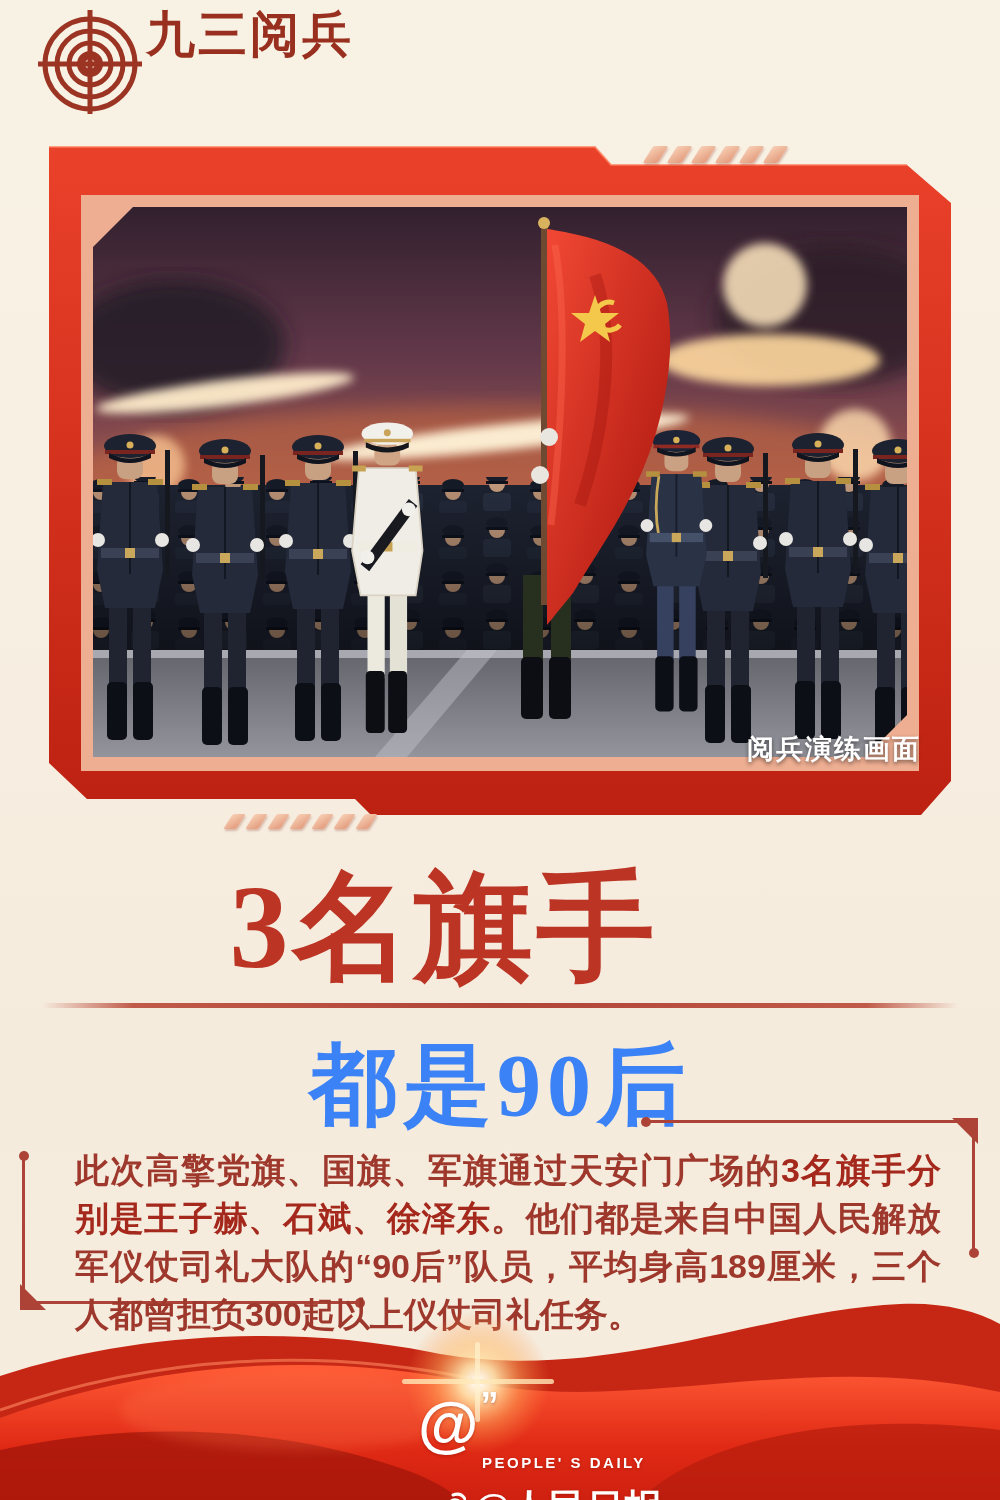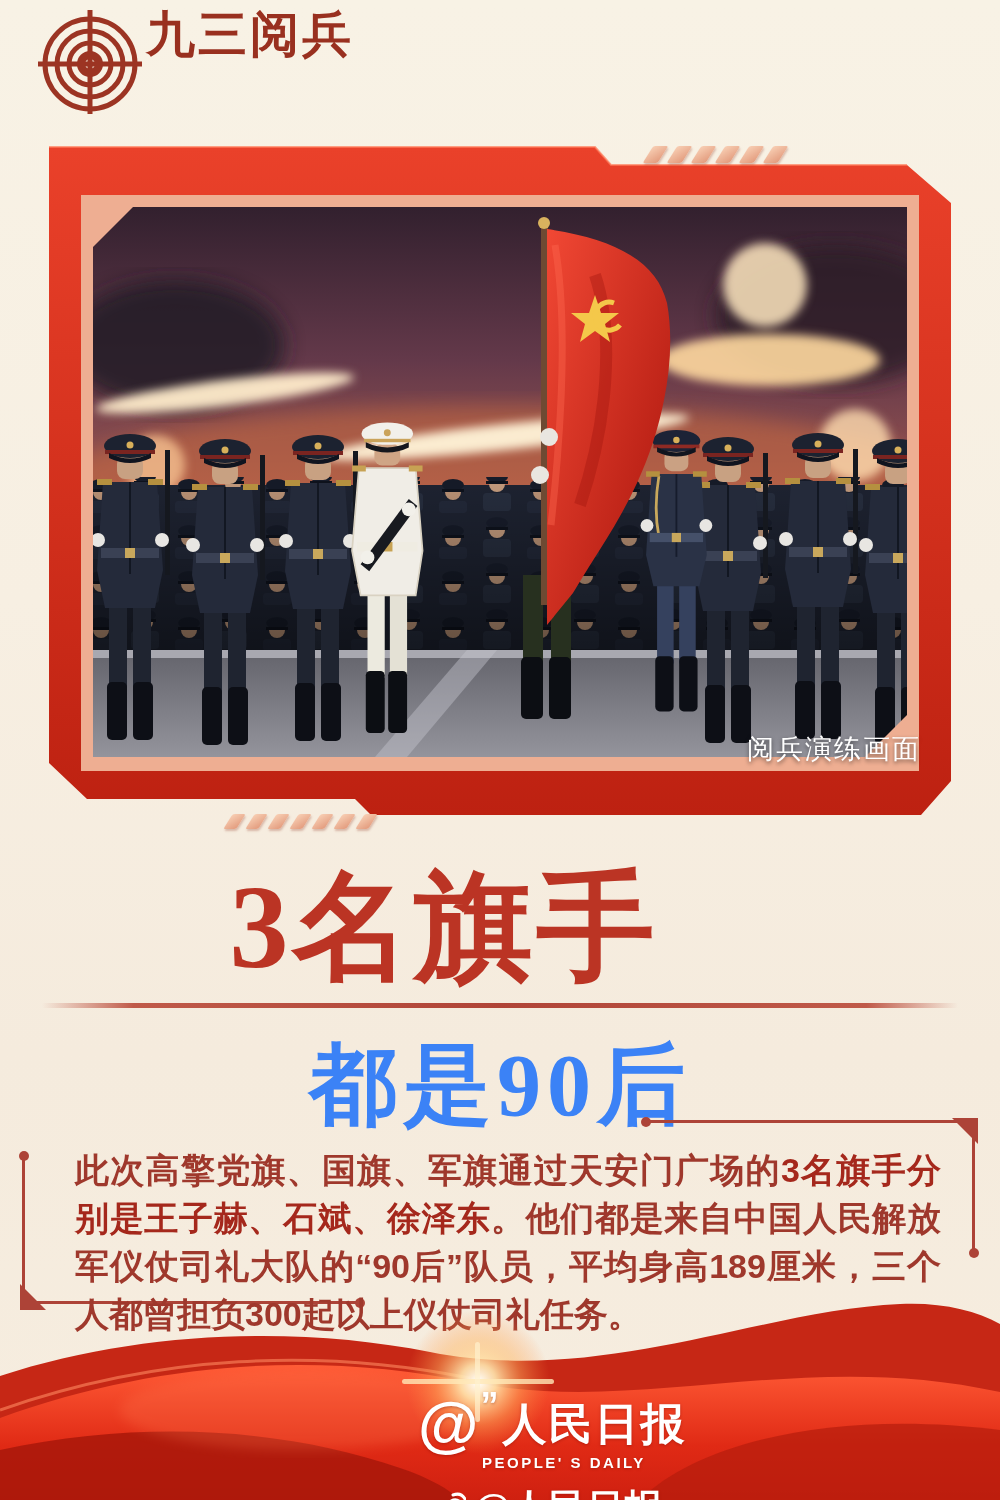--- a/index.html
+++ b/index.html
@@ -12,21 +12,21 @@
 
   
   .hdr{left:38px;top:10px;display:flex;align-items:flex-start;}
   .hdr-text{margin-left:4px;color:#99301f;font-weight:900;line-height:1.04;
     font-family:"Liberation Serif","DejaVu Serif",serif;}
   .hdr-l1{font-size:49px;letter-spacing:3px;}
   .hdr-l2{font-size:49px;letter-spacing:3px;padding-left:52px;}
 
   
   .frame{left:35px;top:145px;width:930px;height:690px;}
-  .watermark{right:44px;top:586px;color:#ffffff;font-size:27px;font-weight:400;
+  .watermark{right:44px;top:586px;color:#ffffff;font-size:27px;font-weight:700;
     letter-spacing:2px;text-shadow:0 2px 4px rgba(0,0,0,.55);}
 
   .slashes{display:flex;gap:9px;}
   .slash{width:15px;height:17px;background:linear-gradient(135deg,#f8cfb4,#e29a7c);
     transform:skewX(-32deg);border-radius:2px;box-shadow:2px 2px 2px rgba(150,60,40,.30);}
   .slashes.small .slash{width:13px;height:15px;}
 
   
   .title-main{left:0;top:848px;width:888px;text-align:center;color:#bb3424;
     font-size:118px;font-weight:900;letter-spacing:4px;
@@ -312,21 +312,20 @@
   <ellipse cx="300" cy="120" rx="180" ry="40" fill="#ff7a50" opacity="0.25" filter="url(#wblur)"></ellipse>
   <circle cx="478" cy="92" r="72" fill="url(#gFlare)"></circle>
   <rect x="402" y="89" width="152" height="5" rx="2.5" fill="#ffe9b8" opacity="0.8"></rect>
   <rect x="475" y="52" width="5" height="80" rx="2.5" fill="#fff1cd" opacity="0.7"></rect>
 </svg>
 
 <div class="abs footer-logo">
   <div class="fl-row1">
     <span class="fl-at">@</span>
     <span class="fl-q">”</span>
-    <span class="fl-brand">人民日报</span>
   </div>
   <div class="fl-en">PEOPLE' S DAILY</div>
   <div class="fl-row3">
     <svg width="42" height="32" viewBox="0 0 42 32">
       <ellipse cx="16" cy="21" rx="13" ry="9" fill="none" stroke="#ffffff" stroke-width="3.5"></ellipse>
       <circle cx="16" cy="21" r="4" fill="#ffffff"></circle>
       <path d="M27,9 Q33,6 37,11" stroke="#ffffff" stroke-width="3" fill="none" stroke-linecap="round"></path>
       <path d="M29,3 Q37,0 41,7" stroke="#ffffff" stroke-width="3" fill="none" stroke-linecap="round"></path>
     </svg>
     <span class="fl-weibo">@人民日报</span>

